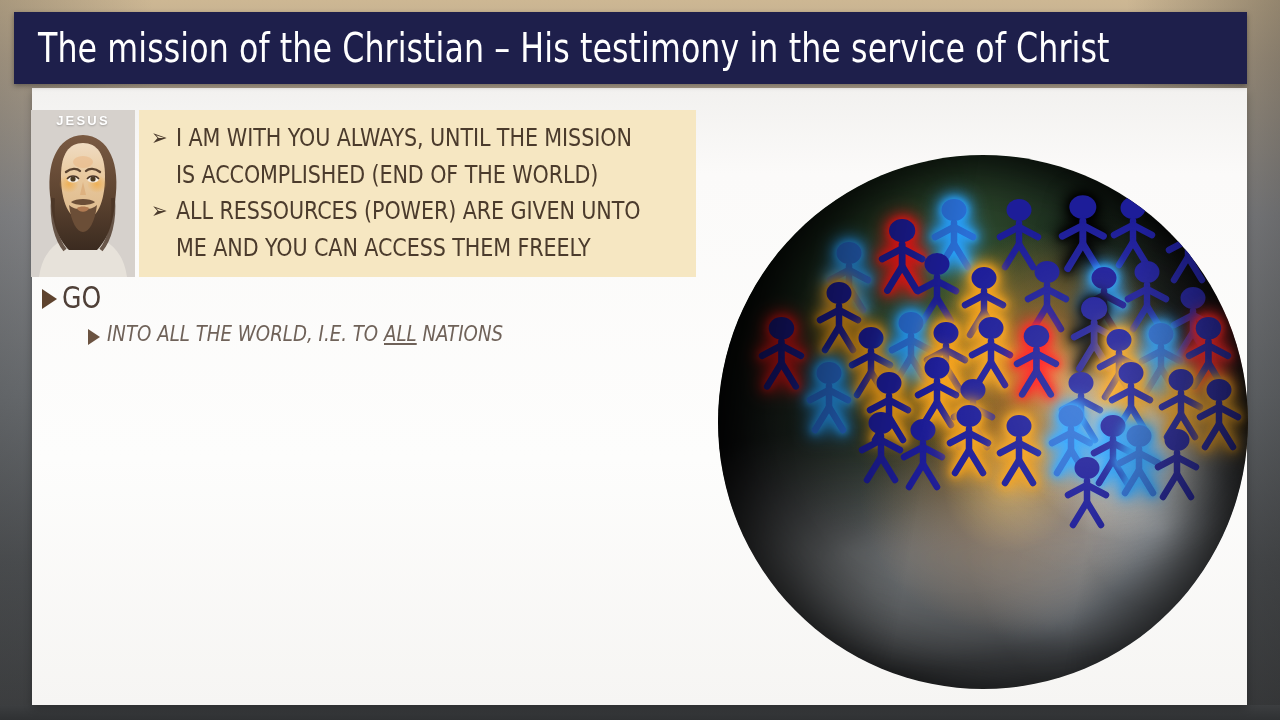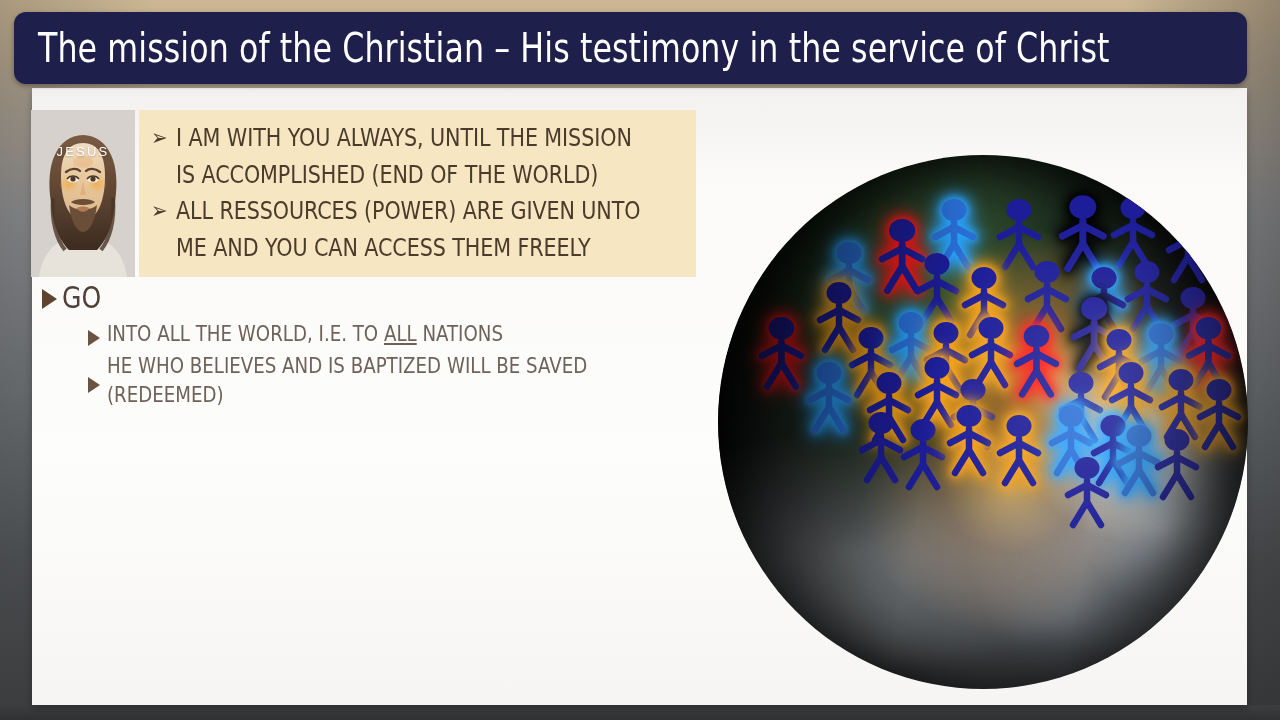--- a/index.html
+++ b/index.html
@@ -21,21 +21,20 @@
                rgba(255,255,255,0) 88%, rgba(40,40,40,.35) 100%);
     pointer-events:none;z-index:0;
   }
 
   
   .title-bar{
     position:absolute;left:14px;top:12px;width:1233px;height:72px;
     background:#1e1f4b;z-index:3;
     display:flex;align-items:center;
     box-shadow:0 2px 5px rgba(0,0,0,.35);
-    border-radius:12px;
   }
   .title-text{
     color:#ffffff;font-size:40px;line-height:1;
     font-family:"DejaVu Sans Condensed","Liberation Sans Narrow","Liberation Sans",sans-serif;
     font-stretch:condensed;
     transform:scaleX(.88);transform-origin:left center;
     margin-left:24px;white-space:nowrap;font-weight:400;
     letter-spacing:.1px;
   }
 
@@ -48,25 +47,24 @@
   }
 
   
   .jesus-card{
     position:absolute;left:31px;top:110px;width:104px;height:167px;z-index:6;
     background:linear-gradient(180deg,#cfc9c4 0%,#d7d2cd 45%,#eae6e1 100%);
     overflow:hidden;
   }
   .jesus-label{
     position:absolute;top:3px;left:0;width:100%;text-align:center;
-    color:#ffffff;font-size:13px;font-weight:400;letter-spacing:2.2px;
+    color:#ffffff;font-size:13px;font-weight:700;letter-spacing:2.2px;
     font-variant:small-caps;text-transform:uppercase;
     text-shadow:0 1px 2px rgba(0,0,0,.25);
     z-index:3;
-    margin-top:31px;
   }
   .jesus-face{position:absolute;inset:0;z-index:1;}
 
   
   .quote-box{
     position:absolute;left:139px;top:110px;width:557px;height:167px;z-index:6;
     background:#f6e7c2;
     padding:10px 14px 0 12px;box-sizing:border-box;
   }
   .quote-line{
@@ -94,21 +92,21 @@
     flex:0 0 auto;width:0;height:0;margin-top:11px;margin-right:5px;
     border-left:15px solid #5e432e;
     border-top:10px solid transparent;border-bottom:10px solid transparent;
   }
   .lvl1 .lbl{
     color:#4f4038;font-size:31px;line-height:1.28;
     font-family:"DejaVu Sans Condensed","Liberation Sans Narrow","Liberation Sans",sans-serif;
     transform:scaleX(.9);transform-origin:left top;white-space:nowrap;
   }
   .lvl2{
-    display:flex;align-items:center;margin:2px 0 4px 46px;
+    display:flex;align-items:flex-start;margin:2px 0 4px 46px;font-style:italic;
   }
   .lvl2 .tri{
     flex:0 0 auto;width:0;height:0;margin-top:9px;margin-right:7px;
     border-left:12px solid #6b5341;
     border-top:8px solid transparent;border-bottom:8px solid transparent;
   }
   .lvl2 .lbl{
     color:#6f6259;font-size:22px;line-height:1.30;
     font-family:"DejaVu Sans Condensed","Liberation Sans Narrow","Liberation Sans",sans-serif;
     transform:scaleX(.92);transform-origin:left top;
@@ -234,24 +232,20 @@
 
   <div class="outline" id="outline">
       <div class="lvl1">
         <span class="tri"></span>
         <span class="lbl">GO</span>
       </div>
       <div class="lvl2">
         <span class="tri"></span>
         <span class="lbl">INTO ALL THE WORLD, I.E. TO <u>ALL</u> NATIONS</span>
       </div>
-      <div class="lvl2">
-        <span class="tri"></span>
-        <span class="lbl">HE WHO BELIEVES AND IS BAPTIZED WILL BE SAVED (REDEEMED)</span>
-      </div>
     </div>
 
   <div class="globe-wrap">
     <div class="globe">
       <div class="swirl"></div>
       <div id="figures">
           <div class="figure" style="left: 108px; top: 85px; width: 46px; height: 74px;">
             <svg viewBox="0 0 46 74" width="46" height="74" style="filter: drop-shadow(rgb(42, 163, 255) 0px 0px 3px) drop-shadow(rgb(42, 163, 255) 0px 0px 6px) drop-shadow(rgb(42, 163, 255) 0px 0px 9px);">
               <ellipse cx="23" cy="13" rx="12.5" ry="11" fill="#2a6fd6"></ellipse>
               <g stroke="#2a6fd6" stroke-width="6.5" stroke-linecap="round" fill="none">

